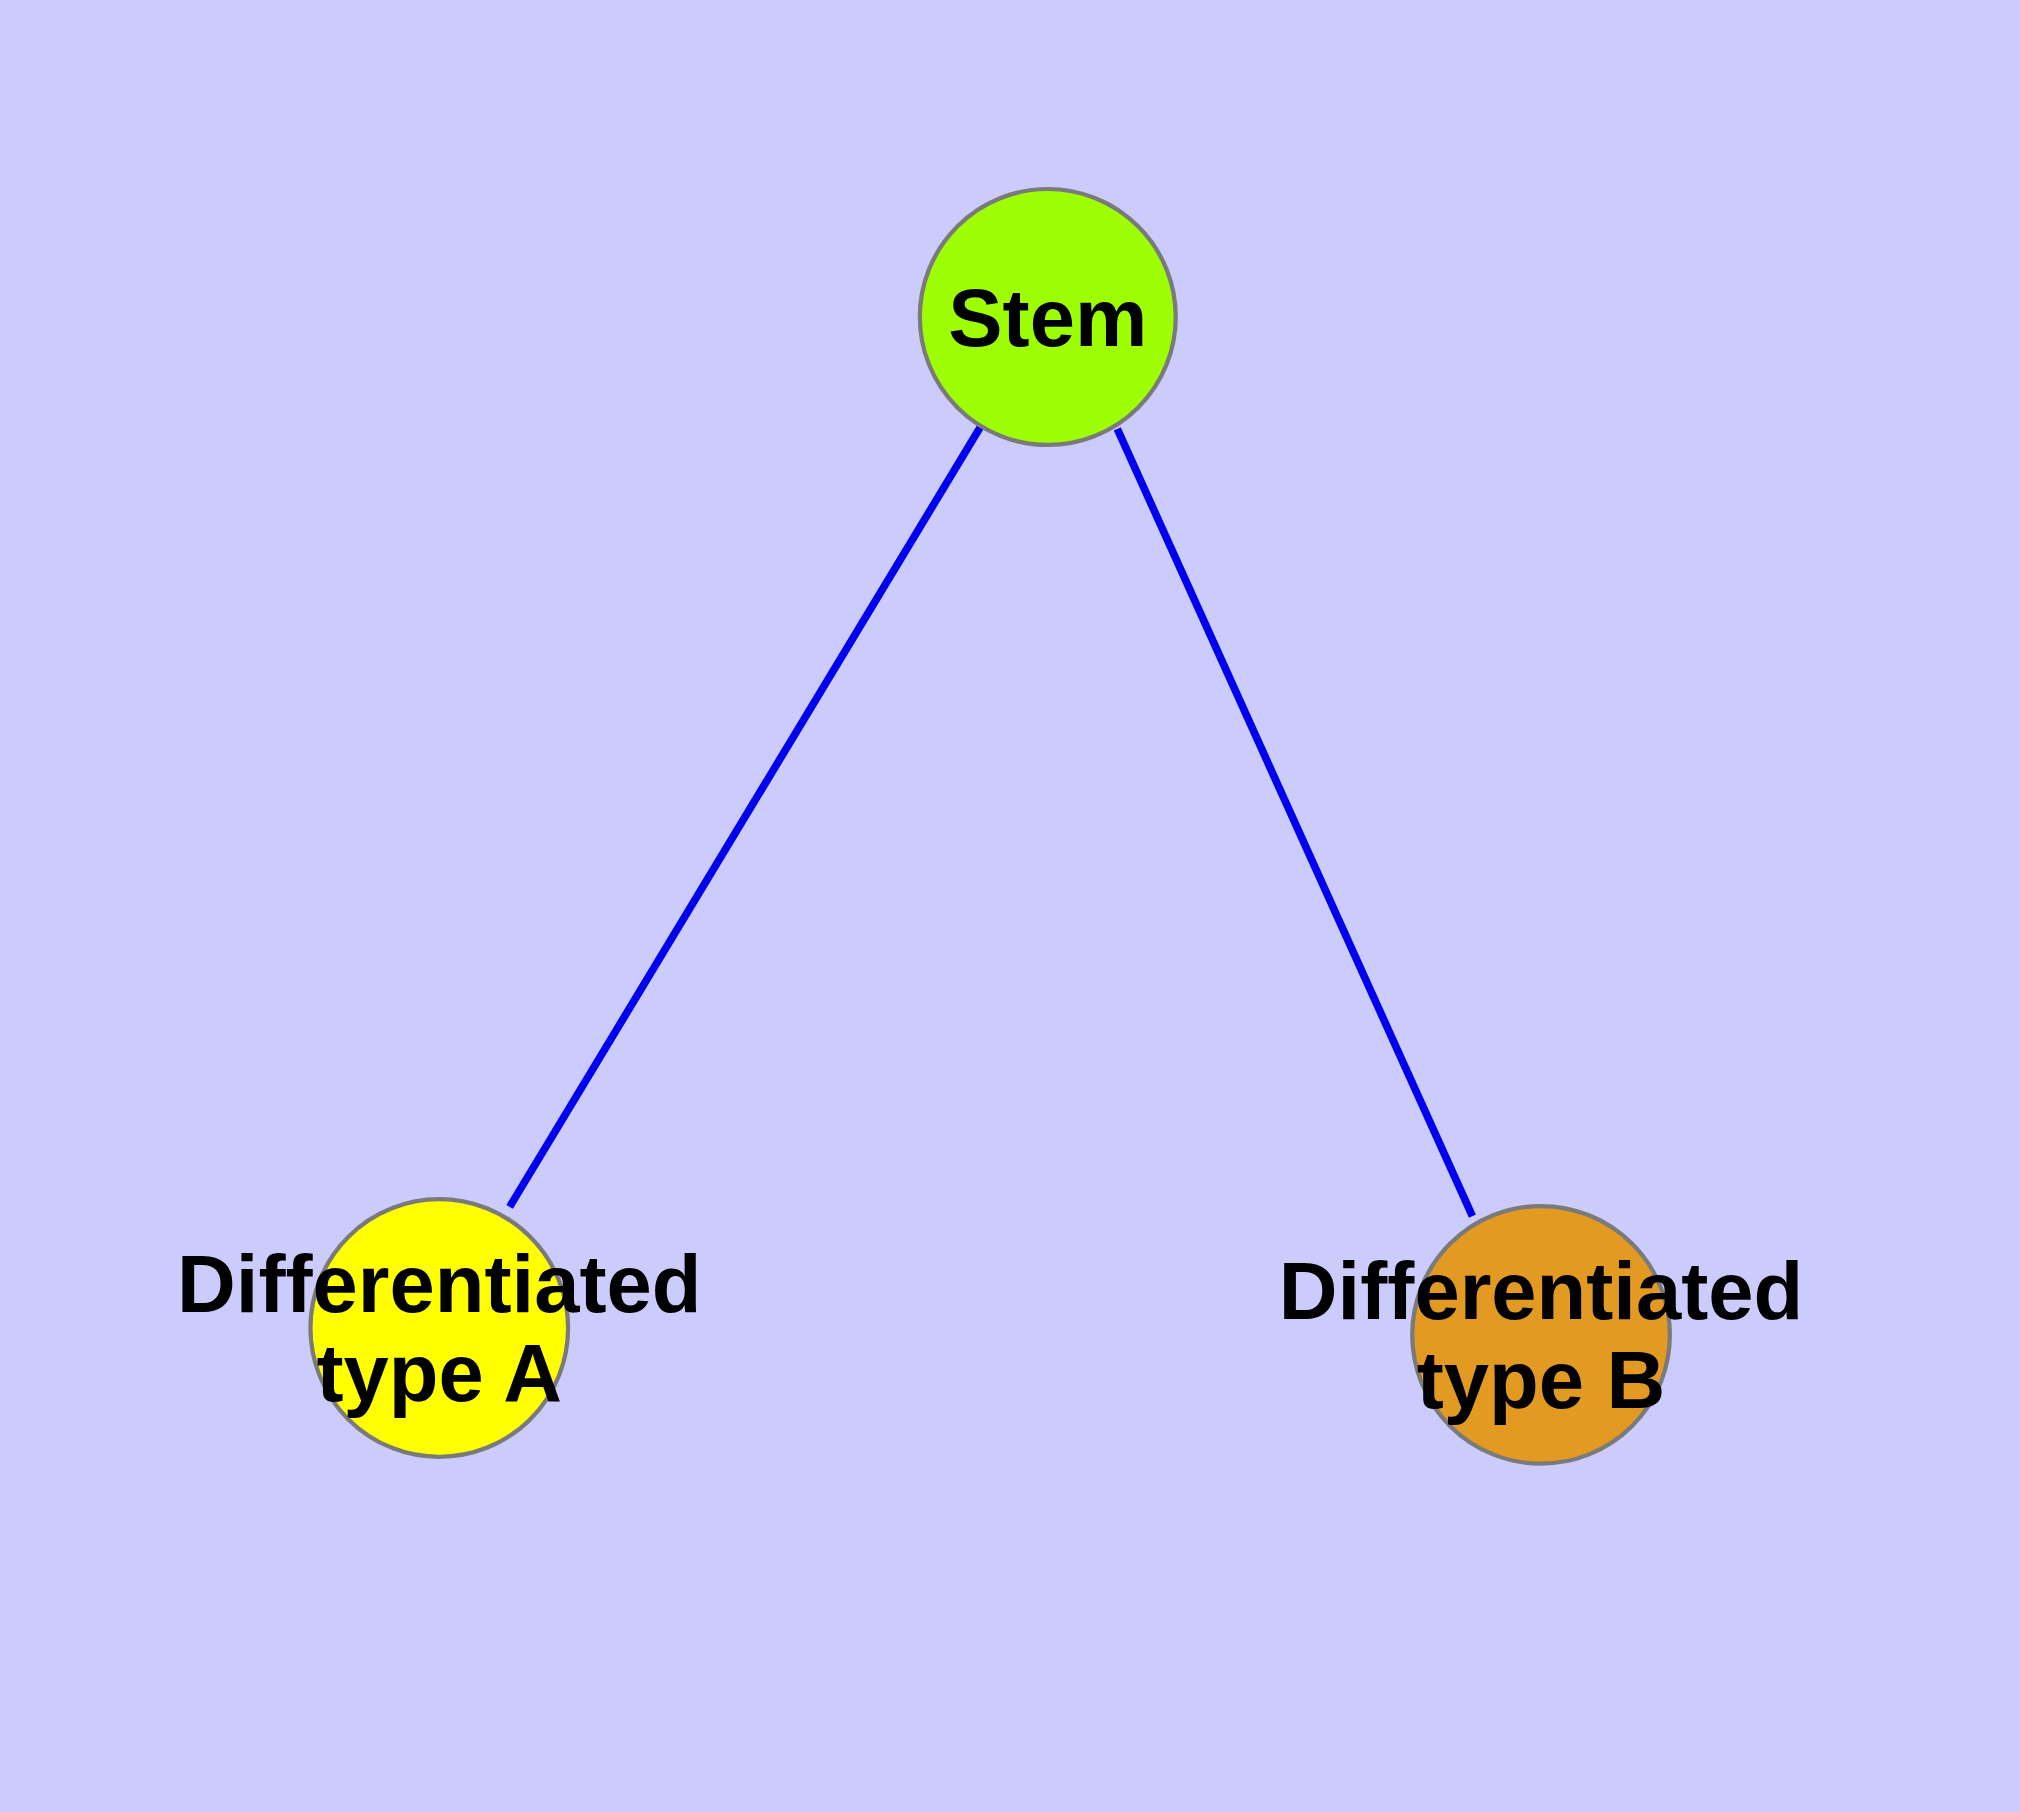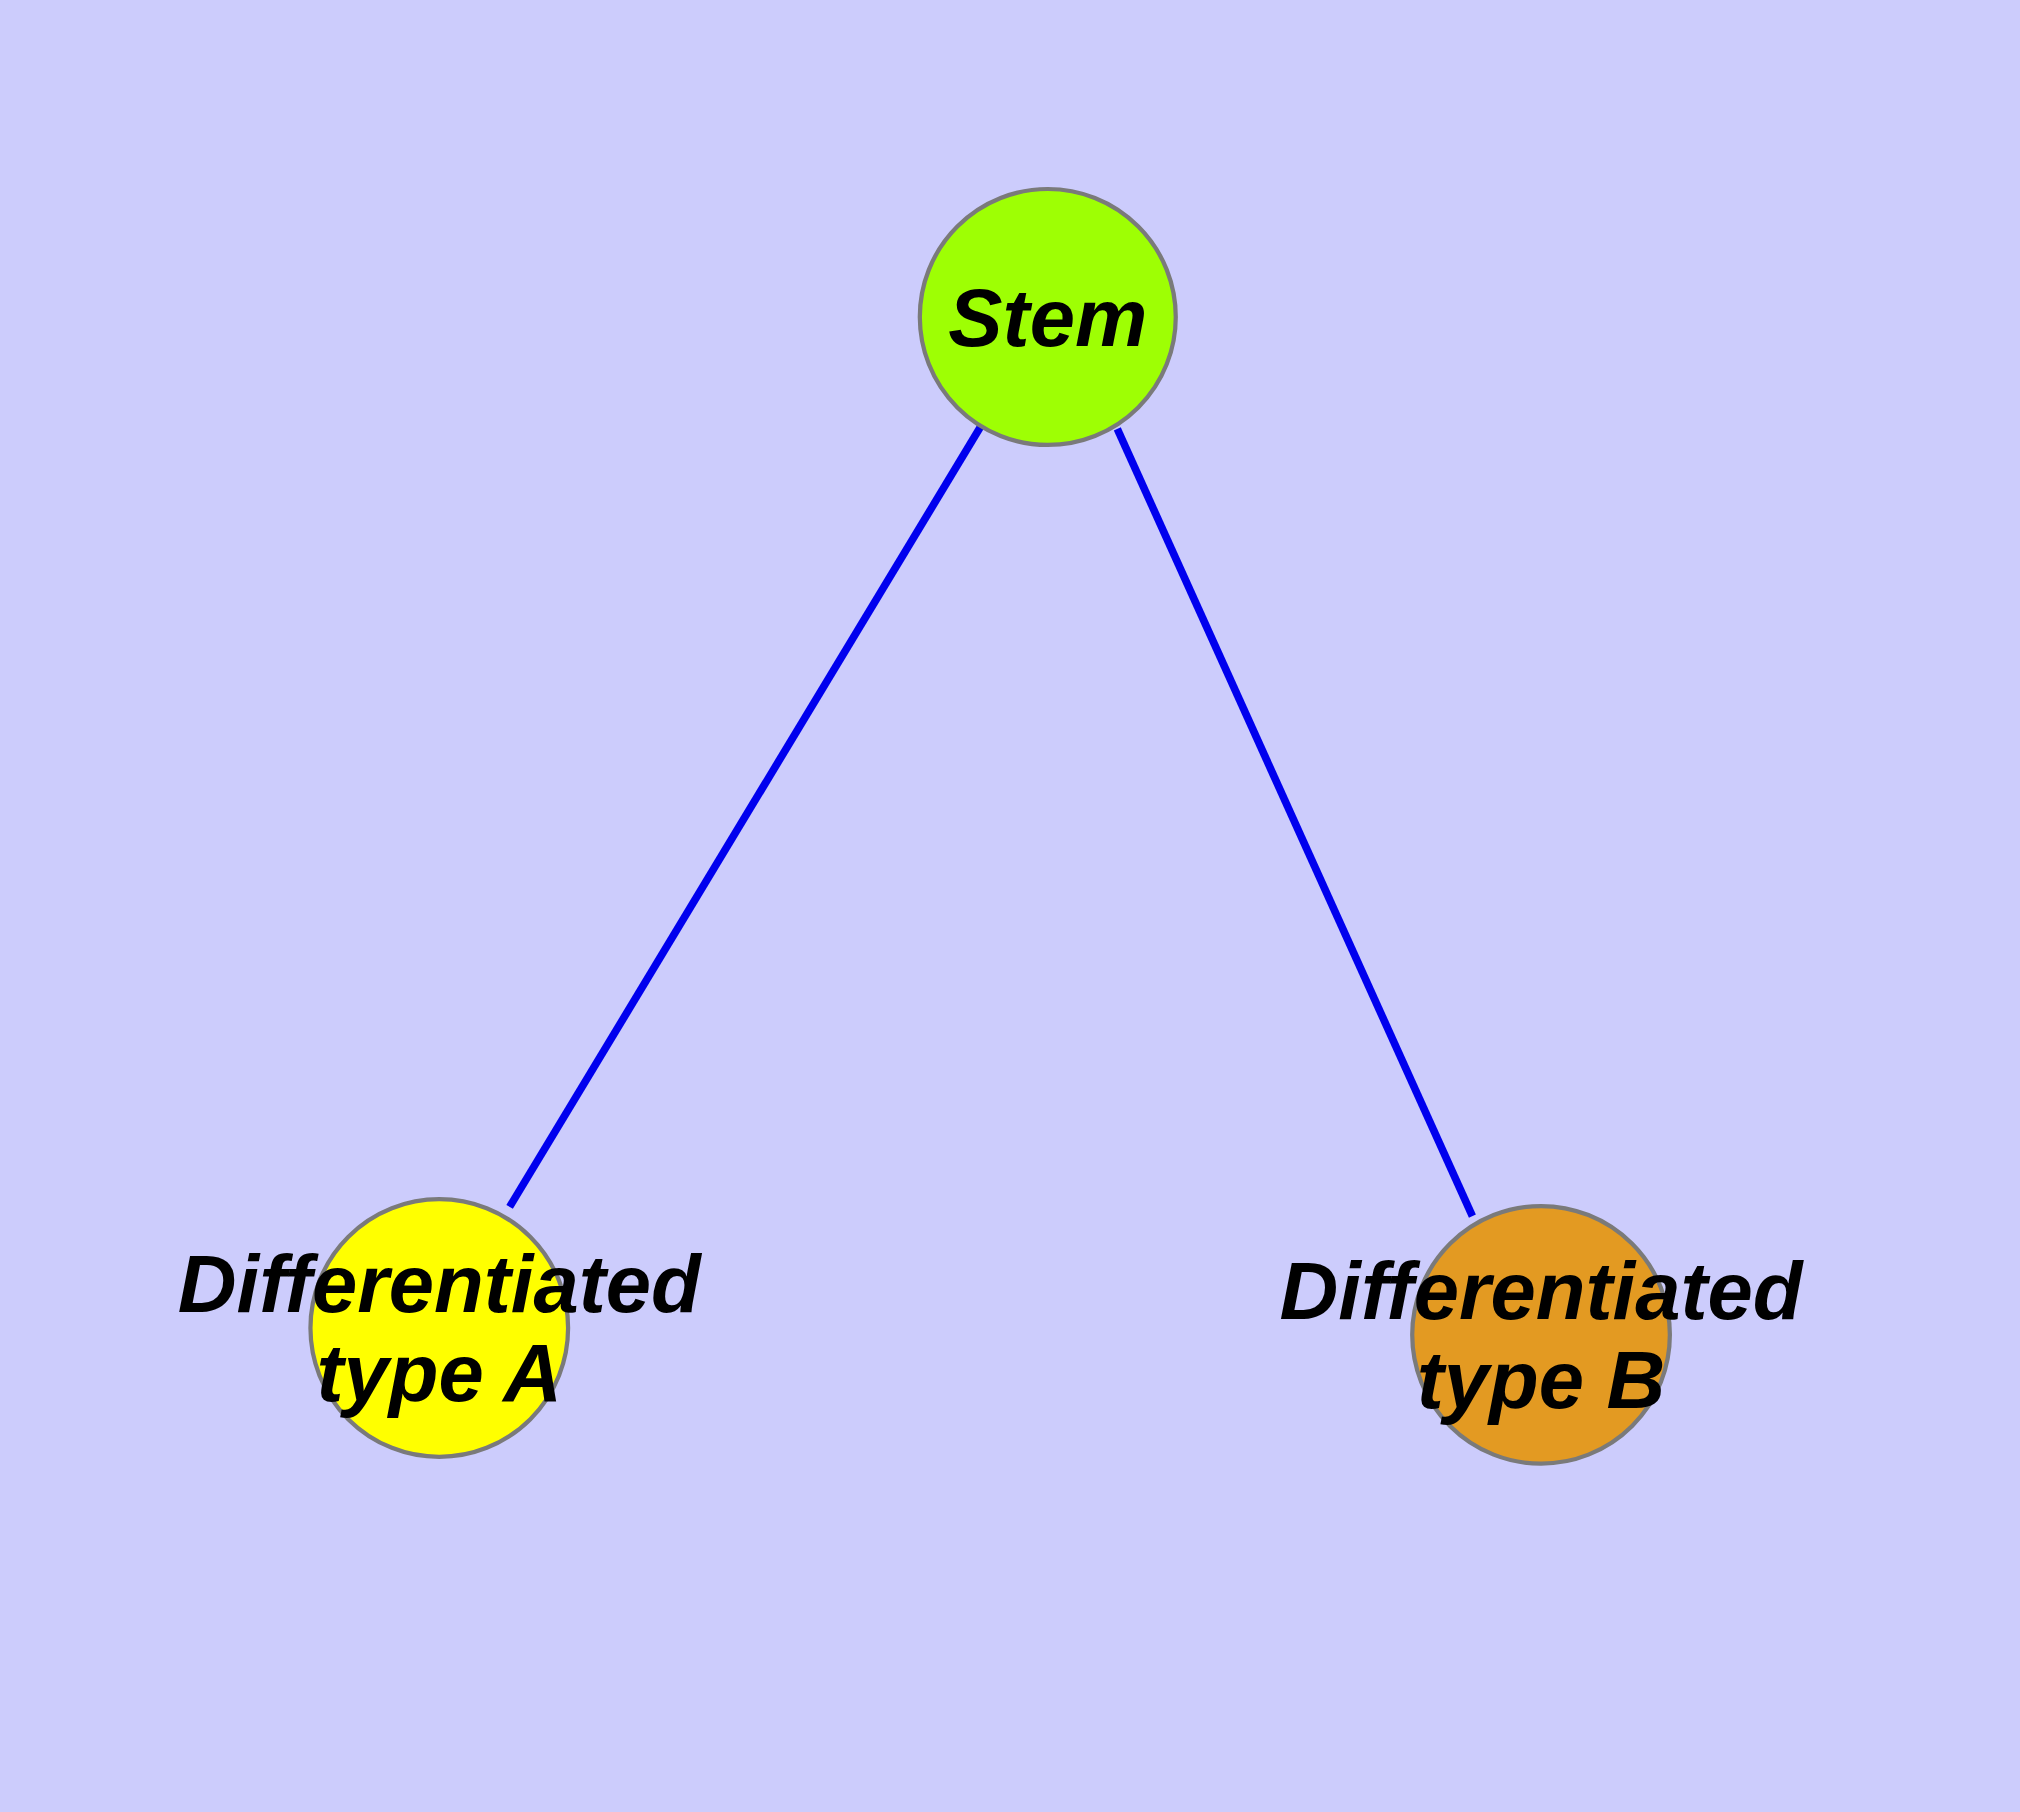--- a/index.html
+++ b/index.html
@@ -35,21 +35,21 @@
     font-weight: bold;
     fill: #000000;
     text-anchor: middle;
     dominant-baseline: auto;
     paint-order: stroke fill;
   }
 </style>
 </head>
 <body style="background: rgb(204, 204, 252);">
 
-<div id="canvas" style="width: 2021px; height: 1504px; background: rgb(204, 204, 252); font-style: italic;">
+<div id="canvas" style="width: 2021px; height: 1504px; background: rgb(204, 204, 252);">
   <svg id="graph-svg" viewBox="0 0 2384 2138" xmlns="http://www.w3.org/2000/svg">
 
     <rect id="bg-rect" x="0" y="0" width="2384" height="2138" fill="#ccccfc"></rect>
 
     <g id="edge-layer">
         <line class="edge-line" x1="1157" y1="503" x2="601" y2="1424" stroke="#0000ee" stroke-width="9"></line>
         <line class="edge-line" x1="1318" y1="506" x2="1737" y2="1435" stroke="#0000ee" stroke-width="9"></line>
       </g>
     <g id="node-layer">
         <circle class="node-circle" cx="1236" cy="374" r="151" fill="#9eff04" stroke="#7a7a7a" stroke-width="5"></circle>

